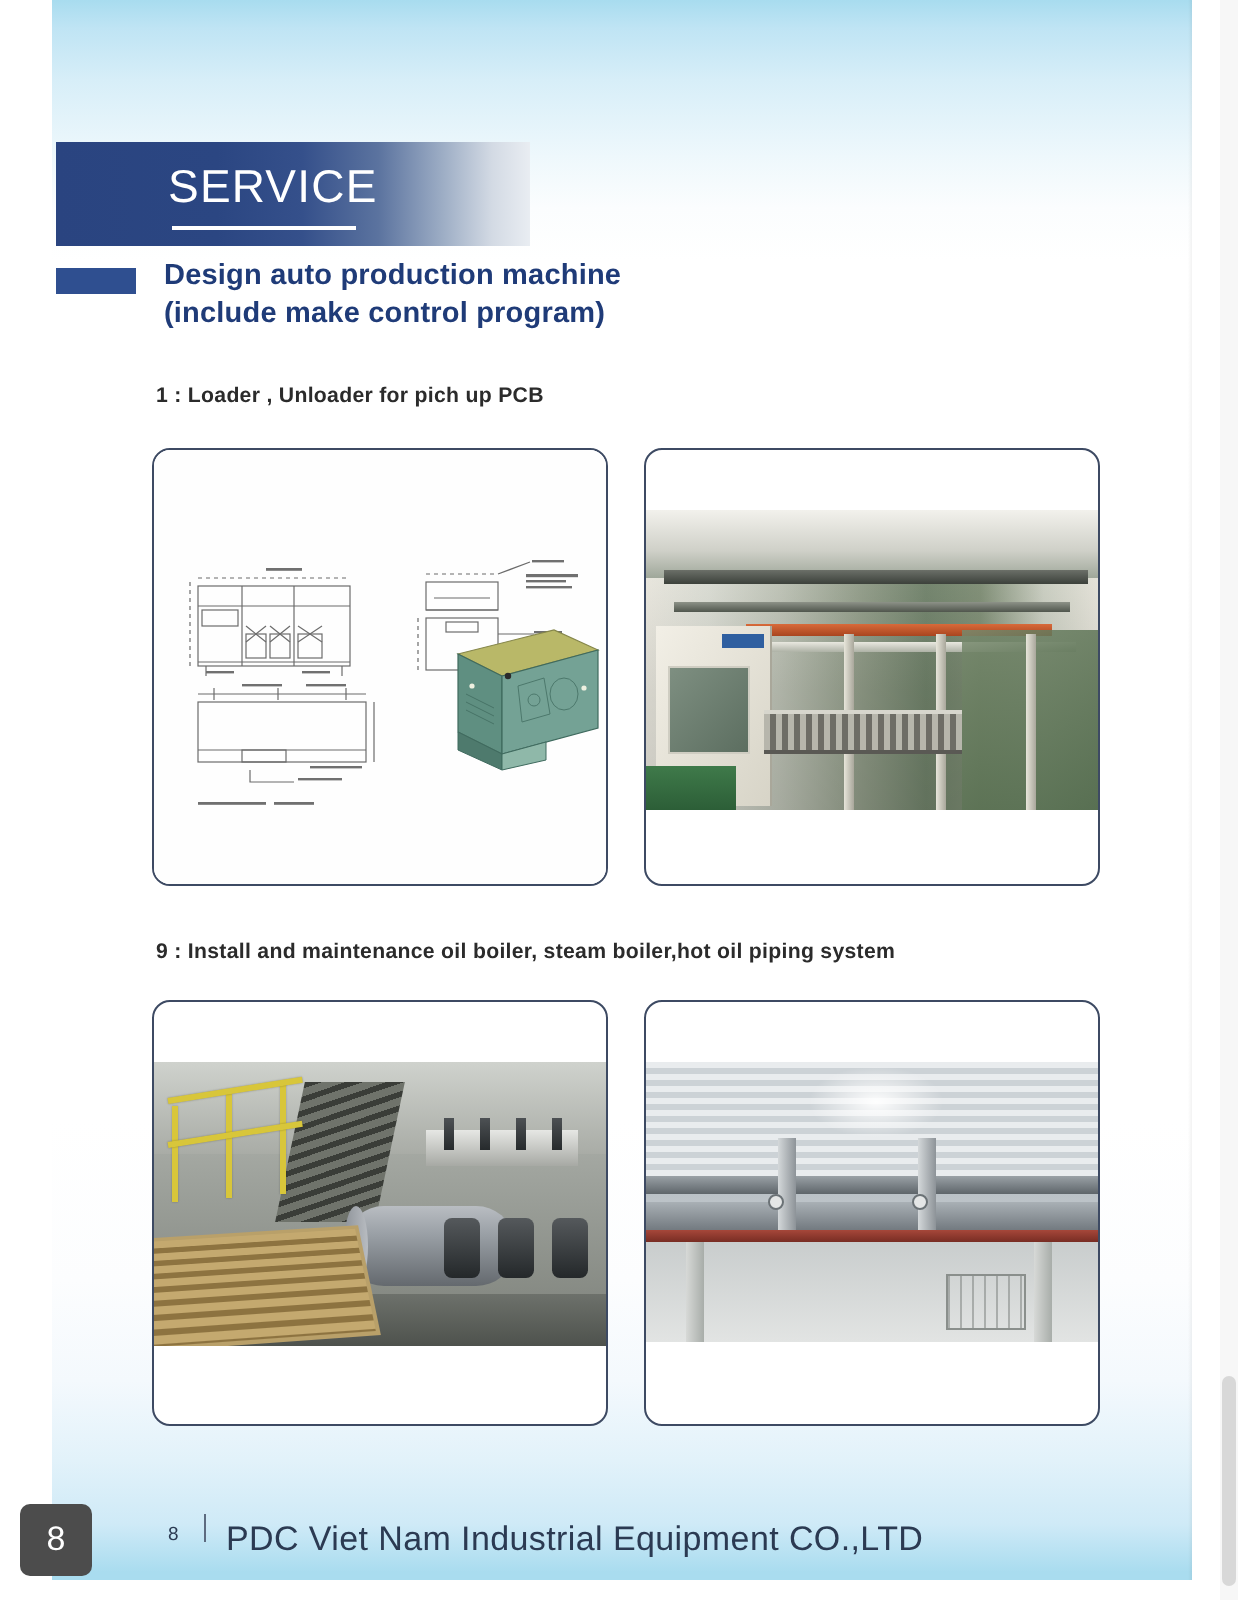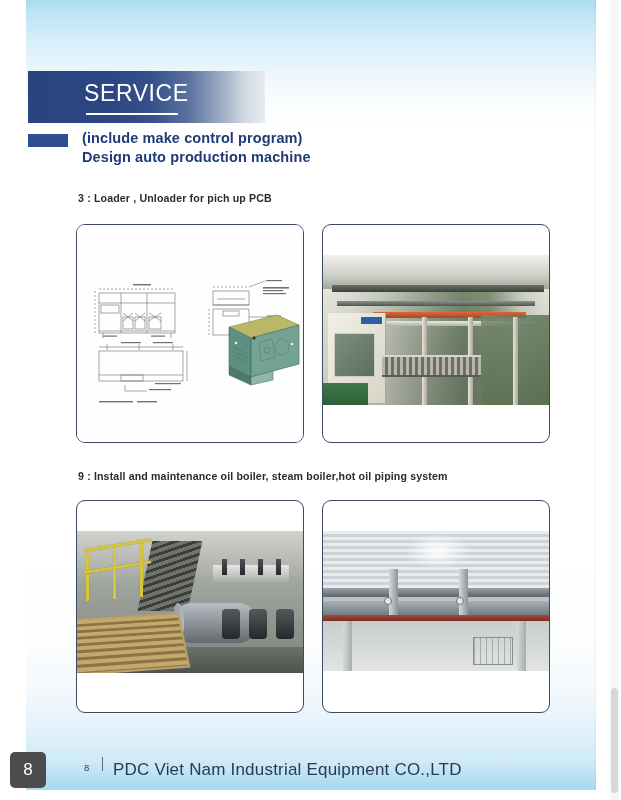--- a/index.html
+++ b/index.html
@@ -384,26 +384,26 @@
   <div id="page">
 
     <div class="service-banner">
       <div class="service-title">SERVICE</div>
       <div class="service-underline"></div>
     </div>
 
     <div class="heading-block">
       <div class="heading-bullet"></div>
       <div class="heading-text">
+        <div>Design auto production machine</div>
         <div>(include make control program)</div>
-        <div>Design auto production machine</div>
       </div>
     </div>
 
-    <div id="caption-1" class="caption">3 : Loader ,  Unloader for pich up PCB</div>
+    <div id="caption-1" class="caption">1 : Loader ,  Unloader for pich up PCB</div>
 
     <div id="panel-1" class="panel">
       <div class="cad">
         <svg width="228" height="219" viewBox="0 0 228 219">
           <g stroke="#6b6b6b" stroke-width="0.6" fill="none">
 
             <rect x="22" y="68" width="76" height="40"></rect>
             <line x1="22" y1="78" x2="98" y2="78"></line>
             <line x1="44" y1="68" x2="44" y2="108"></line>
             <line x1="70" y1="68" x2="70" y2="108"></line>

